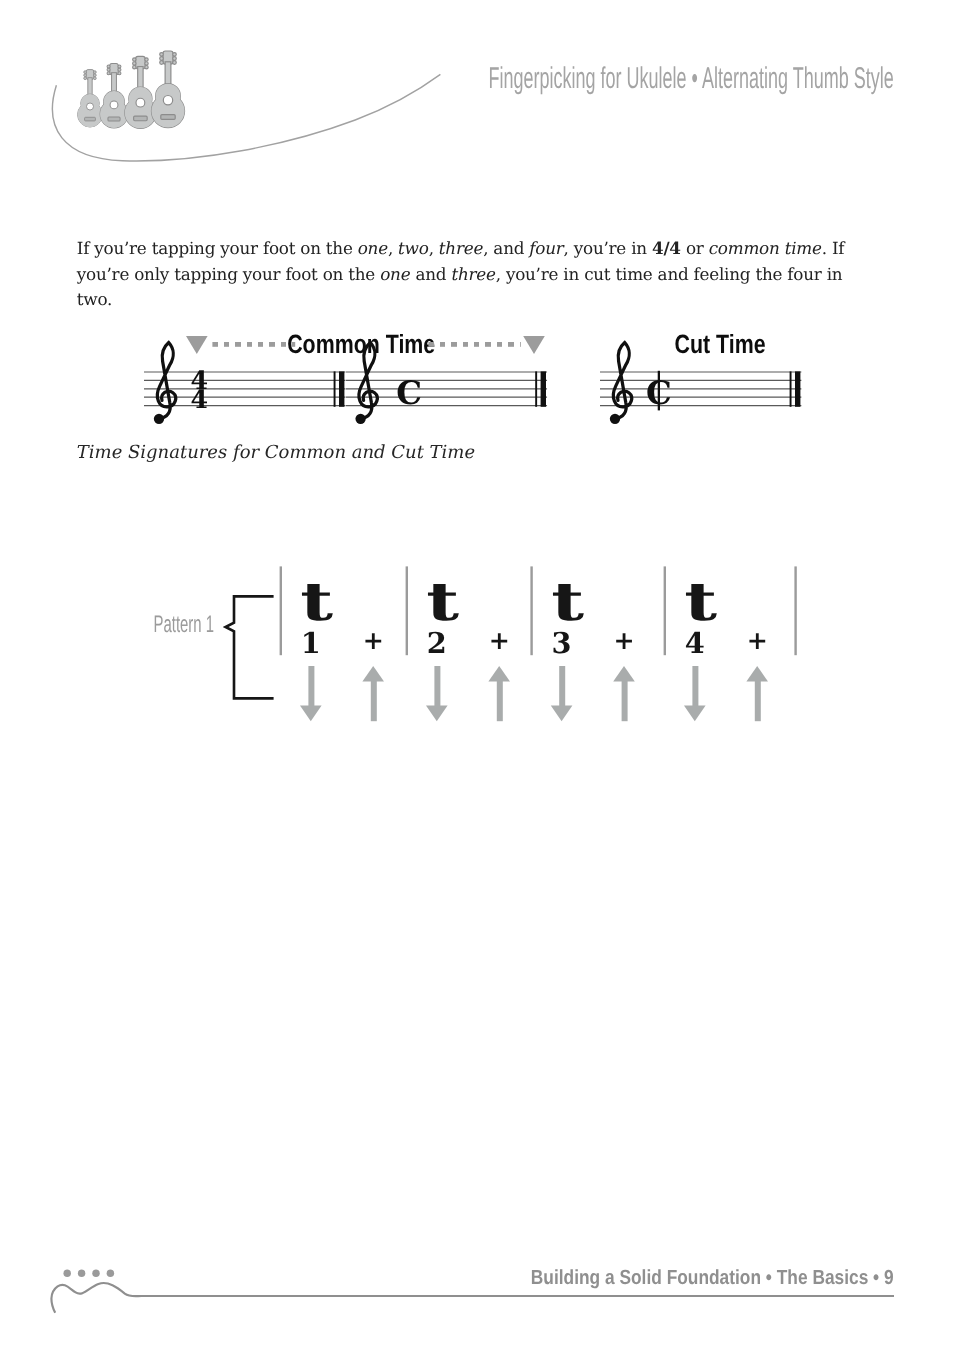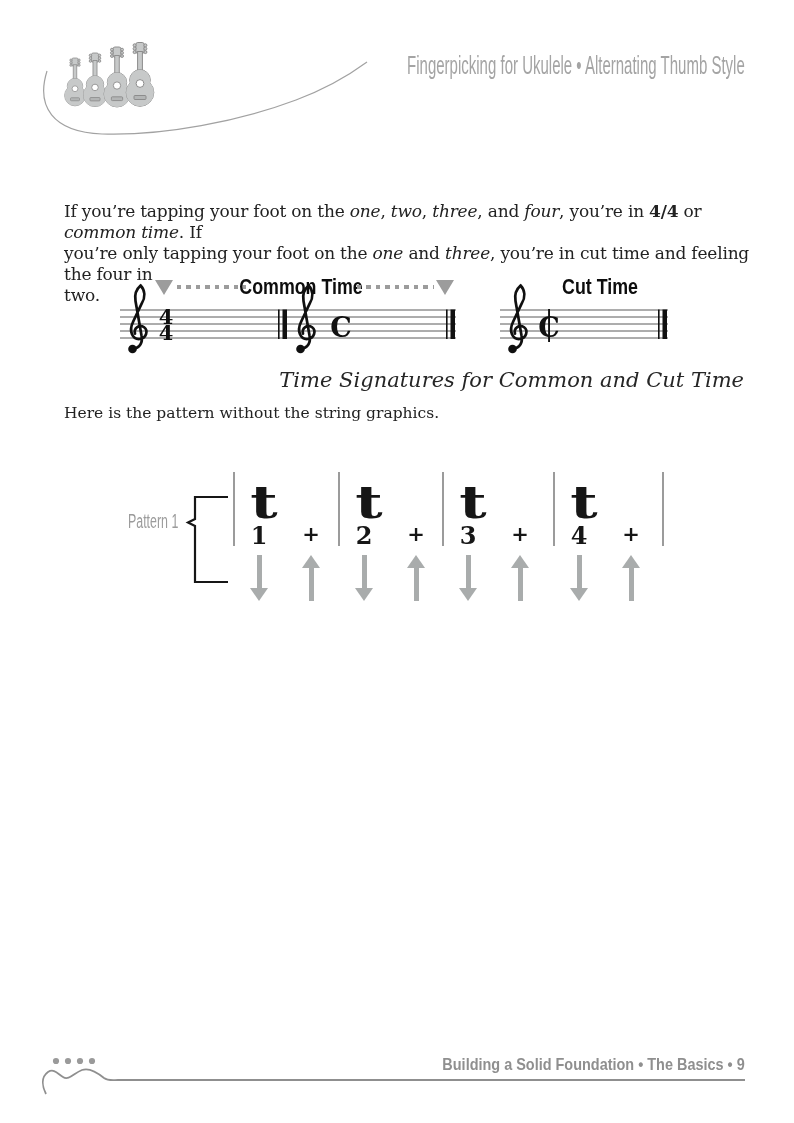--- a/index.html
+++ b/index.html
@@ -13,36 +13,36 @@
   .page{position:relative;width:794px;height:1123px;background:#fff;overflow:hidden;
         font-family:"DejaVu Serif",serif;color:var(--body-text);}
 
   
   .header-art{position:absolute;left:0;top:0;width:794px;height:150px;}
   .header-title{position:absolute;right:49px;top:51px;white-space:nowrap;
     font-family:"Liberation Sans",sans-serif;font-weight:400;font-size:25px;line-height:28px;
     color:#a4a4a4;transform:scaleX(.6);transform-origin:right center;}
 
   
-  .intro{position:absolute;left:64px;top:184px;width:712px;font-size:17px;line-height:21px;
+  .intro{position:absolute;left:64px;top:184px;width:712px;font-size:14px;line-height:21px;
     letter-spacing:-0.2px;color:var(--body-text);}
   .intro em{font-style:italic;}
   .intro strong{font-weight:bold;}
 
   
   .fig-label{position:absolute;top:276px;white-space:nowrap;color:var(--ink);
     font-family:"Liberation Sans",sans-serif;font-weight:bold;font-size:22px;line-height:22px;
     transform:translateX(-50%) scaleX(.81);}
   .dash{position:absolute;top:285px;height:4px;
     background:repeating-linear-gradient(90deg,#9c9c9c 0 4.5px,transparent 4.5px 9.5px);}
   .tri{position:absolute;top:280px;width:0;height:0;
     border-left:9px solid transparent;border-right:9px solid transparent;border-top:15px solid #9c9c9c;}
   .staff{position:absolute;top:283px;width:168px;height:85px;}
-  .fig-caption{position:absolute;left:64px;top:368px;width:680px;text-align:right;
-    font-style:italic;font-size:21px;color:#262626;}
+  .fig-caption{position:absolute;left:64px;top:368px;width:680px;text-align:left;
+    font-style:italic;font-size:15px;color:#262626;}
 
   .pattern-intro{position:absolute;left:64px;top:404px;font-size:15.5px;color:var(--body-text);}
 
   
   .pattern{position:absolute;left:126px;top:467px;width:560px;height:145px;}
   .pattern-label{position:absolute;left:2px;top:44px;white-space:nowrap;color:var(--accent);
     font-family:"Liberation Sans",sans-serif;font-weight:400;font-size:20px;line-height:20px;
     transform:scaleX(.62);transform-origin:left center;}
   .bracket{position:absolute;left:58px;top:28px;width:46px;height:90px;}
   .barline{position:absolute;top:5px;width:1.8px;height:74px;background:#9b9b9b;}
@@ -184,21 +184,20 @@
     <g>
       <circle cx="12.5" cy="66" r="4.3" fill="#101010"></circle>
       <path d="M12.5 66 C20 65 23 59.5 21.5 52.5 L15.5 18 C14.3 11 16.5 6 20.6 2.5 C25.2 7.5 25.6 14.5 21.5 21 L13 39 C8.5 48.5 12.6 56.5 19.6 56 C26.2 55.5 28.6 47.8 24.1 44.3 C19.6 40.9 13.4 44.9 15 50.6" fill="none" stroke="#101010" stroke-width="2.7" stroke-linecap="round"></path>
     </g>
     <text x="49" y="54" text-anchor="middle" font-family="DejaVu Serif, serif" font-weight="bold" font-size="27" fill="#101010">C</text>
     <rect x="48.1" y="26" width="1.9" height="33" fill="#101010"></rect>
   </svg>
 
   <div class="fig-caption">Time Signatures for Common and Cut Time</div>
 
-  <div class="pattern-intro">Here is the pattern without the string graphics.</div>
 
   <div class="pattern">
     <div class="pattern-label">Pattern 1</div>
     <svg class="bracket" viewBox="0 0 46 90">
       <path d="M44 2 L11 2 L11 24 L4 27.5 L11 31 L11 87 L44 87" fill="none" stroke="#161616" stroke-width="2.2" stroke-linejoin="miter"></path>
     </svg>
     <div style="position:absolute;left:0;top:0;width:560px;height:145px;">
         <div class="barline" style="left: 107px;"></div>
         <div class="barline" style="left: 212px;"></div>
         <div class="barline" style="left: 316px;"></div>

